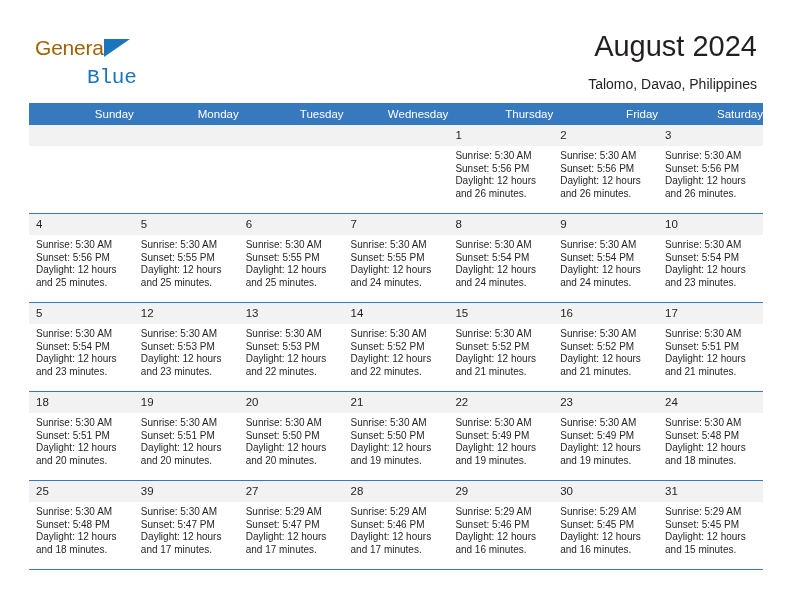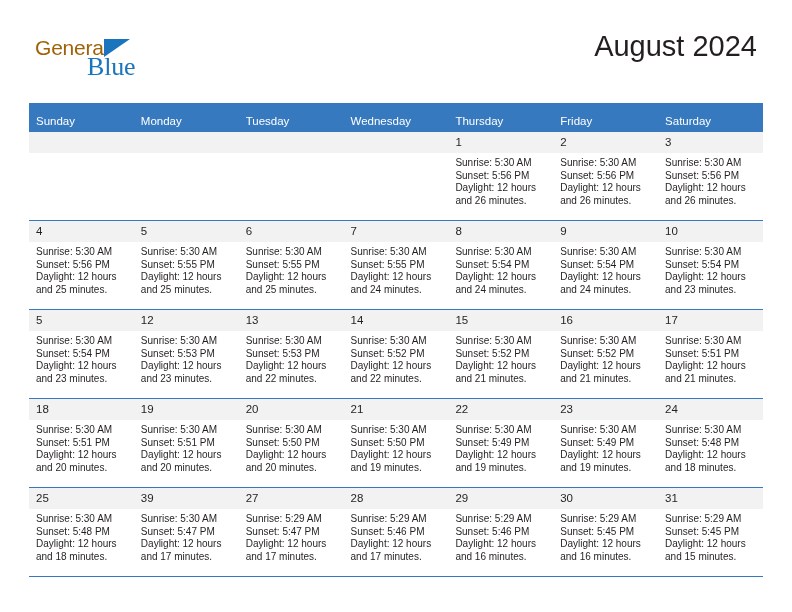--- a/index.html
+++ b/index.html
@@ -51,25 +51,25 @@
     left: 69px;
     top: 3px;
     width: 0;
     height: 0;
     border-left: 26px solid #1b75bc;
     border-bottom: 18px solid transparent;
   }
   .logo-blue {
     position: absolute;
     left: 52px;
-    top: 16px;
-    font-size: 26px;
+    top: 30px;
+    font-size: 21px;
     letter-spacing: -0.2px;
     color: #1b75bc;
-    font-family: Liberation Serif, serif;
+    font-family: Liberation Mono, monospace;
   }
   .title {
     position: absolute;
     right: 35px;
     top: 30px;
     font-size: 29px;
     color: #231f20;
     text-align: center;
     white-space: nowrap;
     font-weight: normal;
@@ -94,22 +94,22 @@
   table.cal {
     width: 734px;
     border-collapse: collapse;
     table-layout: fixed;
   }
   table.cal th {
     background: #3679bf;
     color: #ffffff;
     font-size: 11.5px;
     font-weight: normal;
-    text-align: left;
-    padding: 12px 0 5px 7px;
+    text-align: right;
+    padding: 5px 0 5px 7px;
     height: 12px;
     border: none;
   }
   table.cal td {
     vertical-align: top;
     padding: 0;
     height: 88px;
     border-top: 1px solid #3679bf;
     background: #ffffff;
   }
@@ -150,20 +150,21 @@
 
 <div class="page">
 
   <div class="header">
     <div class="logo">
       <span class="logo-general">General</span>
       <span class="logo-tri"></span>
       <span class="logo-blue">Blue</span>
     </div>
     <div class="title">August 2024</div>
+    <div class="subtitle">Talomo, Davao, Philippines</div>
   </div>
 
   <div class="calendar">
     <table class="cal">
       <thead>
         <tr>
           <th>Sunday</th>
           <th>Monday</th>
           <th>Tuesday</th>
           <th>Wednesday</th>

